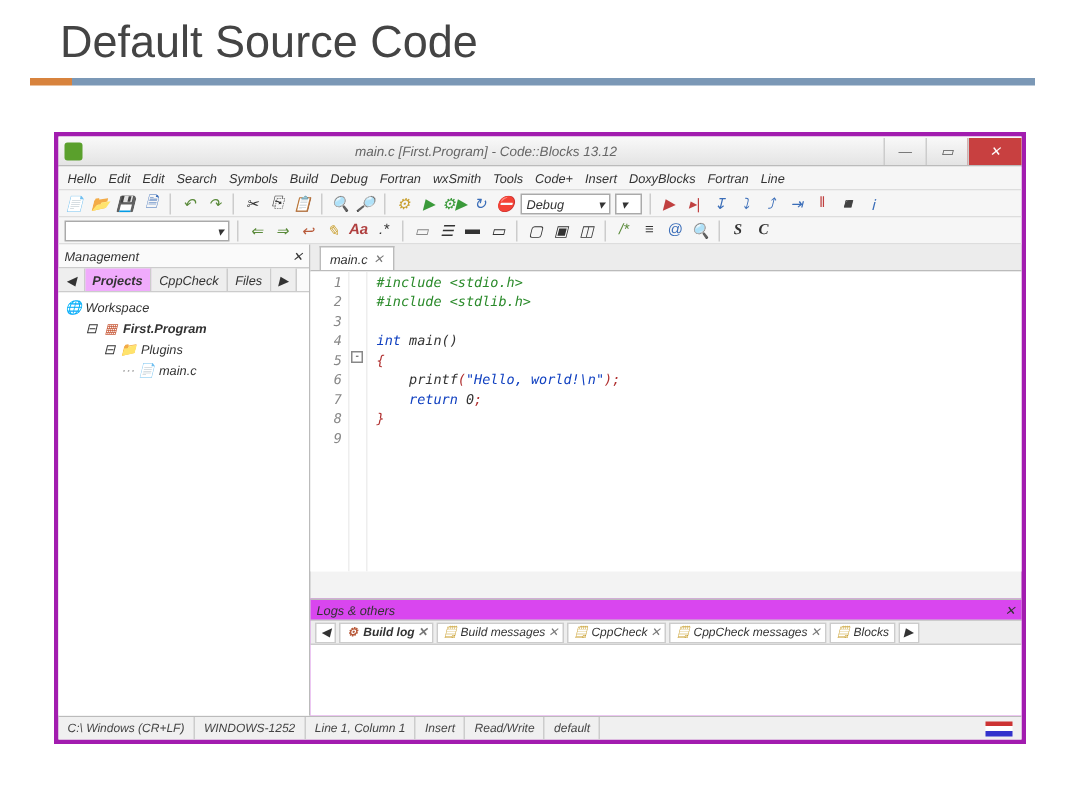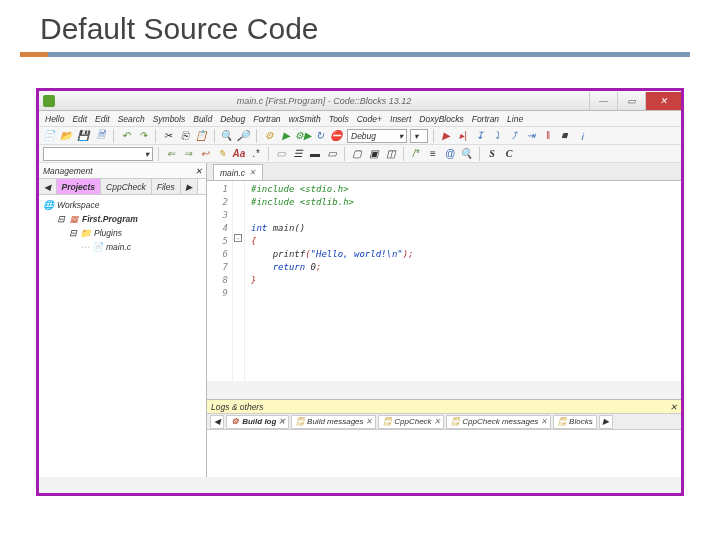--- a/index.html
+++ b/index.html
@@ -45,21 +45,21 @@
   .editor { flex:1; display:flex; background:#fff; overflow:hidden; }
   .gutter { width:26px; background:#fff; border-right:1px solid #eee; text-align:right; padding:2px 4px 0 0; color:#888; font-family:Consolas,monospace; font-size:9px; line-height:13px; }
   .fold { width:12px; border-right:1px solid #eee; position:relative; }
   .fold-box { position:absolute; left:1px; width:8px; height:8px; border:1px solid #888; font-size:7px; line-height:6px; text-align:center; color:#555; }
   .code { flex:1; padding:2px 6px; font-family:Consolas,monospace; font-size:9px; line-height:13px; white-space:pre; }
   .kw-pre { color:#2a8a2a; }
   .kw-blue { color:#1040c0; }
   .kw-str { color:#1040c0; }
   .punct { color:#b03030; }
 
-  .logs { height:78px; border-top:1px solid #bbb; background:#fef9c3; display:flex; flex-direction:column;margin-top:18px; }
+  .logs { height:78px; border-top:1px solid #bbb; background:#d946ef; display:flex; flex-direction:column;margin-top:18px; }
   .logs-head { height:14px; display:flex; justify-content:space-between; align-items:center; padding:0 4px; font-size:8.5px; border-bottom:1px solid #ccc; }
   .logs-tabs { height:16px; display:flex; align-items:center; gap:2px; padding:0 3px; border-bottom:1px solid #ccc; background:#eee; font-size:8px; }
   .ltab { display:flex; align-items:center; gap:2px; padding:0 3px; height:14px; background:#fff; border:1px solid #ccc; }
   .ltab.active { font-weight:bold; }
   .licn { width:10px; height:10px; display:inline-flex; align-items:center; justify-content:center; font-size:8px; }
   .logs-body { flex:1; background:#fff; }
 
   .statusbar { height:16px; display:flex; align-items:center; background:#f0f0f0; border-top:1px solid #bbb; font-size:8px; color:#444; }
   .sb-cell { padding:0 6px; border-right:1px solid #ccc; height:100%; display:flex; align-items:center; }
   .sb-flag { margin-left:auto; width:18px; height:10px; background:linear-gradient(to bottom,#c33 0 33%,#fff 33% 66%,#33c 66% 100%); margin-right:6px; }
@@ -273,14 +273,23 @@
             <span class="licn" style="color:#caa030">🗒</span>
             <span>Blocks</span>
           </span>
           <span class="ltab">▶</span>
         </div>
         <div class="logs-body"></div>
       </div>
     </div>
   </div>
 
+  <div class="statusbar">
+    <div class="sb-cell">C:\ Windows (CR+LF)</div>
+    <div class="sb-cell">WINDOWS-1252</div>
+    <div class="sb-cell">Line 1, Column 1</div>
+    <div class="sb-cell">Insert</div>
+    <div class="sb-cell">Read/Write</div>
+    <div class="sb-cell">default</div>
+    <div class="sb-flag"></div>
+  </div>
 
 </div>
 
 </body></html>

